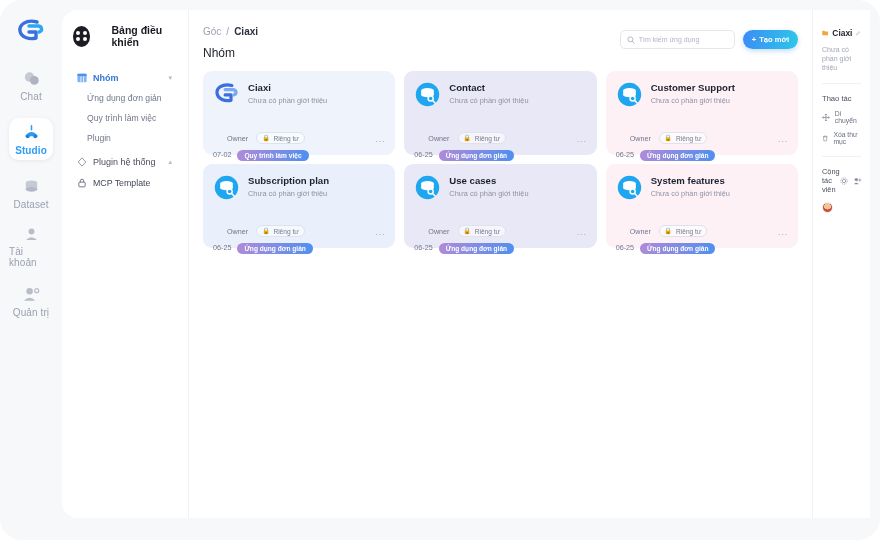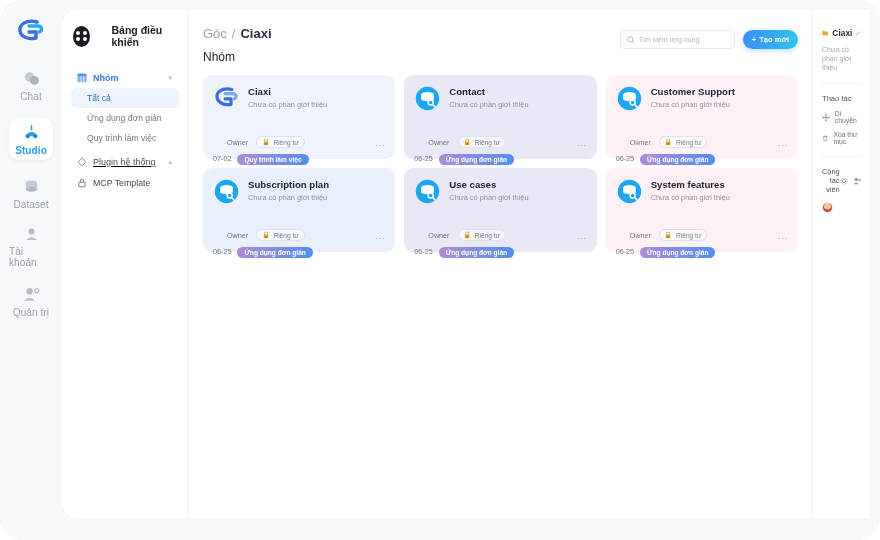--- a/index.html
+++ b/index.html
@@ -86,21 +86,21 @@
     padding: 6px 6px; border-radius: 6px; cursor: pointer;
   }
   .nav-row-t { font-size: 8.8px; color: #414654; }
 
   
   .content {
     position: absolute; left: 127px; top: 0;
     width: 623px; height: 508px;
     padding: 16px 14px 0 14px;
   }
-  .crumb { display: flex; align-items: center; gap: 5px; font-size: 13px; color: #9ba0ae; }
+  .crumb { display: flex; align-items: center; gap: 5px; font-size: 10px; color: #9ba0ae; }
   .crumb b { color: #2b3040; font-weight: bold; }
   .page-title { font-size: 12px; color: #22262f; margin-top: 9px; }
 
   .toolbar {
     position: absolute; right: 14px; top: 20px;
     display: flex; align-items: center; gap: 8px;
   }
   .search {
     width: 115px; height: 19px;
     border: 1px solid #e4e7ee; border-radius: 5px;
@@ -164,21 +164,21 @@
     padding: 18px 0 0 0;
   }
   .r-inner { padding: 0 9px; }
   .r-title { display: flex; align-items: center; gap: 4px; }
   .r-title-t { font-size: 8.4px; font-weight: bold; color: #22262f; }
   .r-desc { font-size: 7px; color: #a2a7b4; margin-top: 7px; line-height: 9px; }
   .r-sep { height: 1px; background: #f0f1f5; margin: 11px 0 0 0; }
   .r-head { font-size: 7.6px; color: #4a4f5c; margin: 10px 0 7px 0; }
   .r-act { display: flex; align-items: center; gap: 5px; margin-bottom: 7px; cursor: pointer; }
   .r-act-t { font-size: 6.8px; color: #6b7081; }
-  .r-collab { display: flex; align-items: center; justify-content: space-between; margin-top: 10px; text-align: right; }
+  .r-collab { display: flex; align-items: center; justify-content: space-between; margin-top: 10px; }
   .r-collab-t { font-size: 7.4px; color: #4a4f5c; }
   .r-collab-ic { display: flex; align-items: center; gap: 5px; }
   .avatar {
     width: 11px; height: 11px; border-radius: 50%; margin-top: 8px;
     background: radial-gradient(circle at 50% 35%, #f0c39a 0 45%, #cf4b3c 46% 100%);
     border: 1px solid #e8e9ee;
   }
 </style>
 </head>
 <body>
@@ -257,25 +257,25 @@
         <svg width="10" height="10" viewBox="0 0 12 12">
           <rect x="0.5" y="1" width="11" height="10" rx="1.5" fill="#7fb3f5"></rect>
           <rect x="0.5" y="1" width="11" height="2.6" rx="1" fill="#4f90ea"></rect>
           <rect x="4.2" y="4" width="1.1" height="7" fill="#fff" opacity=".85"></rect>
           <rect x="7.4" y="4" width="1.1" height="7" fill="#fff" opacity=".85"></rect>
         </svg>
         <span class="nav-group-t">Nhóm</span>
         <span class="caret">▾</span>
       </div>
 
-      <div class="nav-sub sel">Tất cả</div>
       <div class="nav-sub">Ứng dụng đơn giản</div>
       <div class="nav-sub">Quy trình làm việc</div>
-
-      <div class="nav-group plain" style="margin-top:4px;text-decoration:underline;">
+      <div class="nav-sub">Plugin</div>
+
+      <div class="nav-group plain" style="margin-top:4px;">
         <svg width="10" height="10" viewBox="0 0 12 12">
           <path d="M6 1 L10.5 6 L6 11 L1.5 6 Z" fill="none" stroke="#8d92a2" stroke-width="1.1" stroke-linejoin="round"></path>
         </svg>
         <span class="nav-group-t">Plugin hệ thống</span>
         <span class="caret">▴</span>
       </div>
 
 
       <div class="nav-row">
         <svg width="10" height="10" viewBox="0 0 12 12">

